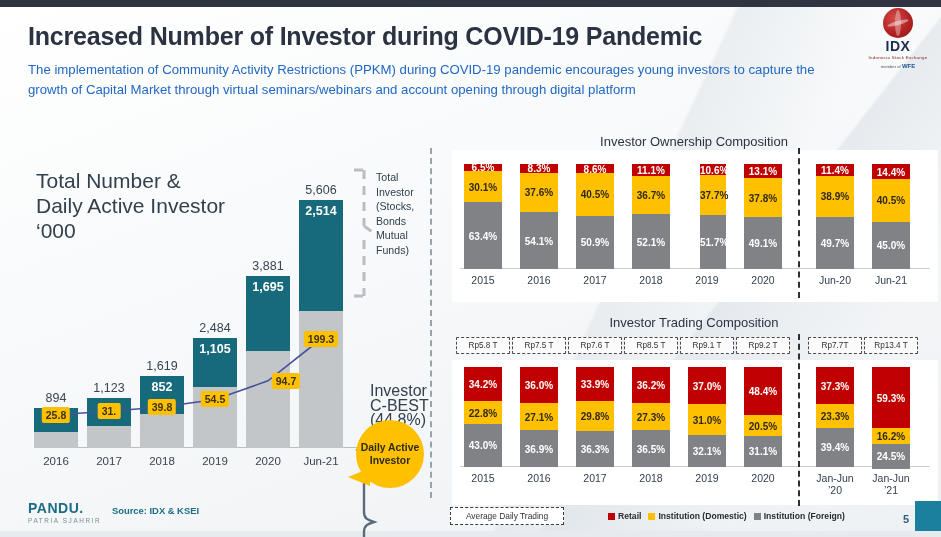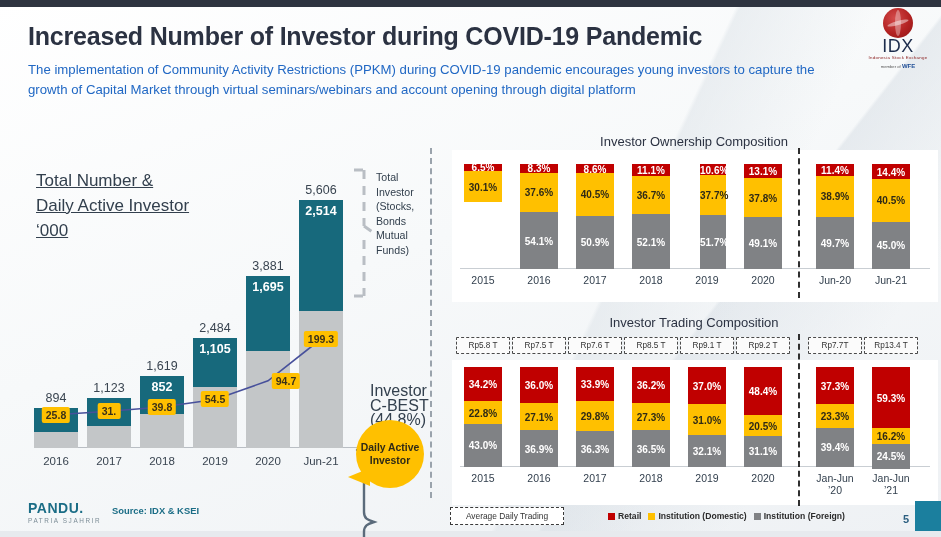--- a/index.html
+++ b/index.html
@@ -29,28 +29,28 @@
     font-size:13.2px; line-height:20px; color:#2168c4; font-weight:500;
   }
   
   #idx-logo { position:absolute; right:12px; top:8px; width:62px; height:66px; text-align:center; }
   .idx-globe { width:30px; height:30px; margin:0 auto; border-radius:50%;
     background: radial-gradient(circle at 38% 34%, #d34a4a 0%, #b32222 55%, #8d1717 100%); position:relative; }
   .idx-globe:before{content:"";position:absolute;left:4px;top:13px;width:22px;height:4px;border-radius:50%;
     background:rgba(255,255,255,.45);transform:rotate(-16deg);}
   .idx-globe:after{content:"";position:absolute;left:12px;top:2px;width:6px;height:26px;border-radius:50%;
     background:rgba(255,255,255,.35);}
-  .idx-word { font-size:18px; font-weight:normal; color:#1c2c4c; letter-spacing:.5px; line-height:16px; }
+  .idx-word { font-size:14px; font-weight:bold; color:#1c2c4c; letter-spacing:.5px; line-height:16px; }
   .idx-sub { font-size:4.4px; color:#8c2020; letter-spacing:.3px; line-height:7px; }
   .idx-wfe { font-size:4.2px; color:#555; margin-top:2px; line-height:7px;}
   .idx-wfe b { color:#1f4e96; font-size:6px; }
 
   
   #left-panel { position:absolute; left:18px; top:150px; width:404px; height:340px; }
-  #left-head { position:absolute; left:18px; top:18px; font-size:17px; line-height:25px; color:#33404e;text-decoration:underline; }
+  #left-head { position:absolute; left:18px; top:18px; font-size:21px; line-height:25px; color:#33404e; }
   #lc-plot { position:absolute; left:16px; bottom:42px; width:320px; height:248px; }
   .lbar { position:absolute; bottom:0; width:44px; }
   .lbar .seg-top { width:100%; background:#17697c; position:relative; }
   .lbar .seg-bot { width:100%; background:#c3c6c8; position:relative; }
   .lbar .v-top { position:absolute; left:0; right:0; top:4px; text-align:center;
      color:#fff; font-size:12.5px; font-weight:bold; }
   .lbar .v-total { position:absolute; left:-8px; right:-8px; bottom:100%; margin-bottom:3px;
      text-align:center; color:#3a4551; font-size:12.5px; }
   .lbar .x-lab { position:absolute; left:-8px; right:-8px; top:100%; margin-top:7px;
      text-align:center; color:#3a4551; font-size:11.5px; }
@@ -218,20 +218,23 @@
   <div class="rc-title" style="left:449px; top:134px; width:490px;">Investor Ownership Composition</div>
   <div class="rc-panel" id="own-panel" style="left:452px; top:150px; width:486px; height:152px;">
      <div class="axisline" id="own-axis" style="left:8px; right:8px; bottom:33px;"></div>
   <div class="sbar" style="left: 12px; width: 38px; bottom: 33px; height: 105px;">
         <div class="sseg s-red" style="height: 6.825px;">
           <span>6.5%</span>
         </div>
         <div class="sseg s-amb" style="height: 31.605px;">
           <span>30.1%</span>
         </div>
+        <div class="sseg s-gry" style="height: 66.57px;">
+          <span>63.4%</span>
+        </div>
         <div class="sx">2015</div>
       </div>
       <div class="sbar" style="left: 68px; width: 38px; bottom: 33px; height: 105px;">
         <div class="sseg s-red" style="height: 8.715px;">
           <span>8.3%</span>
         </div>
         <div class="sseg s-amb" style="height: 39.48px;">
           <span>37.6%</span>
         </div>
         <div class="sseg s-gry" style="height: 56.805px;">

